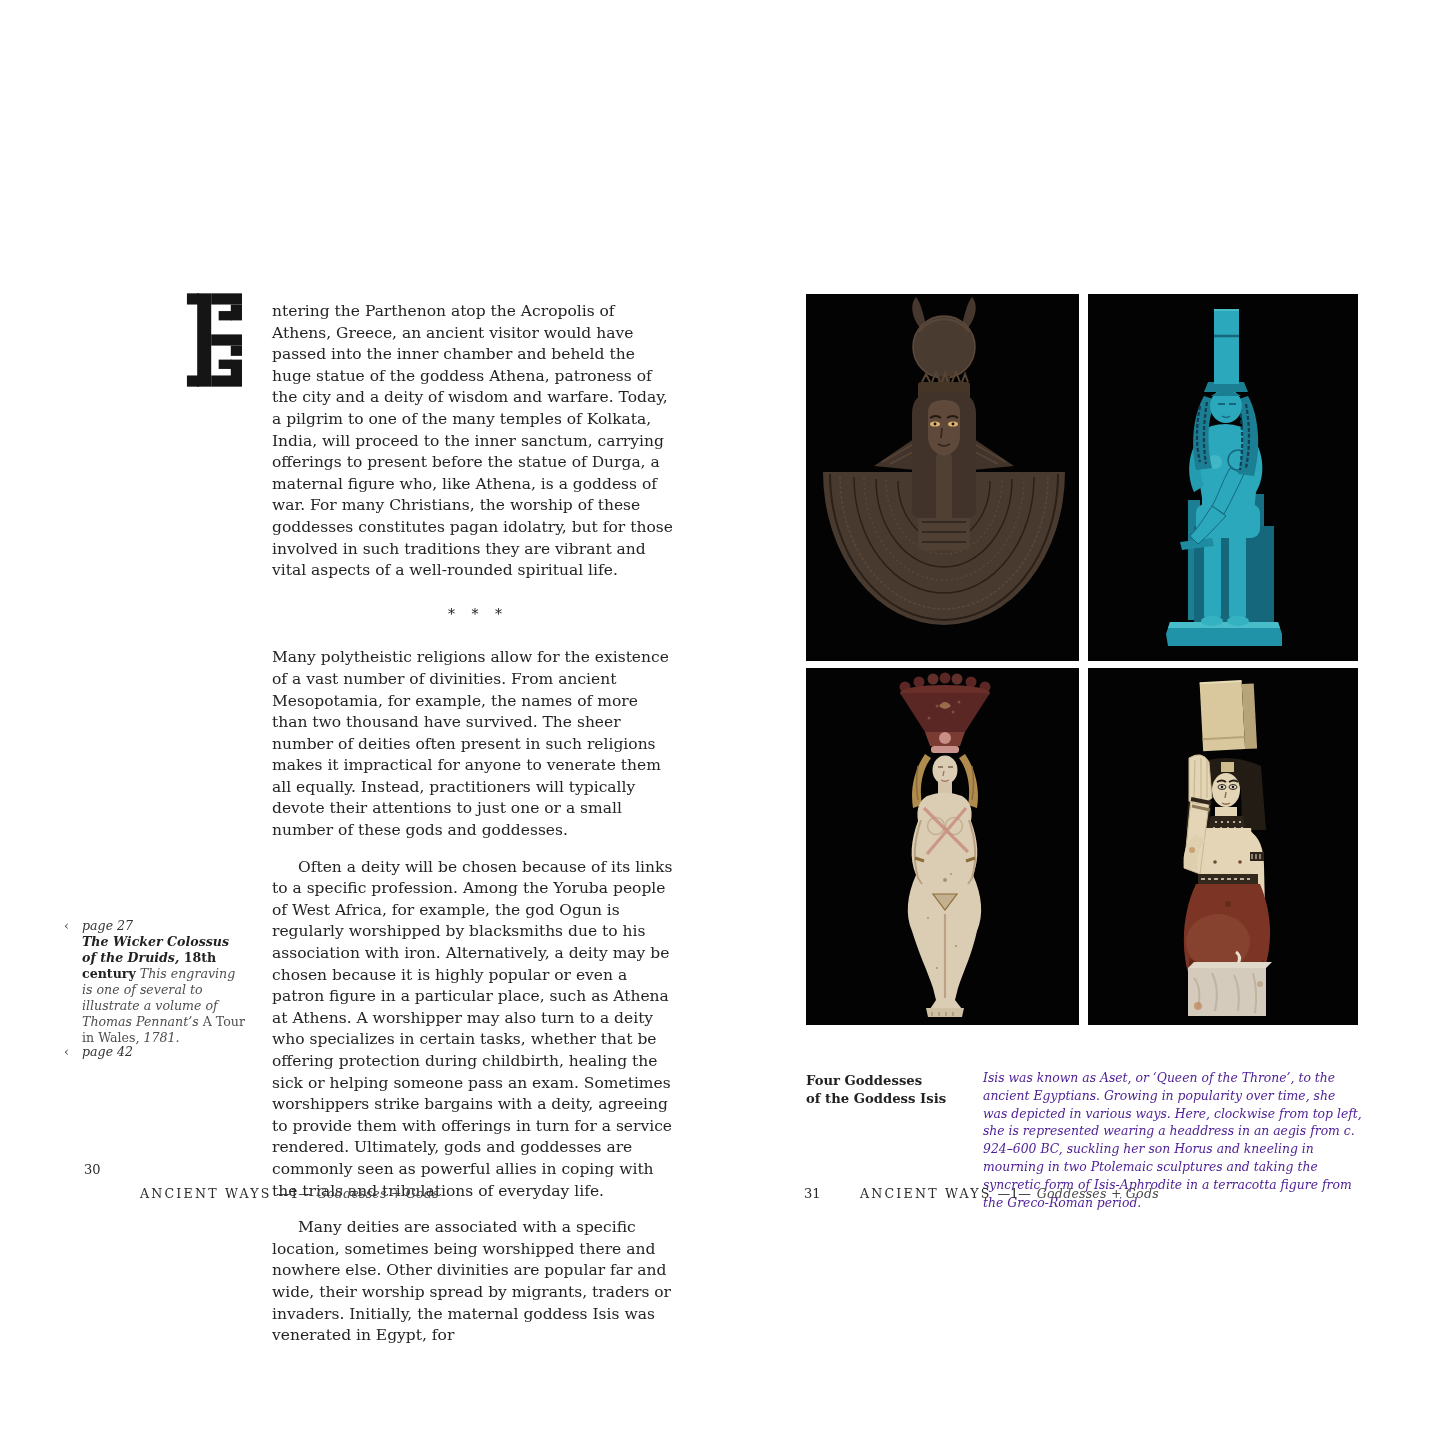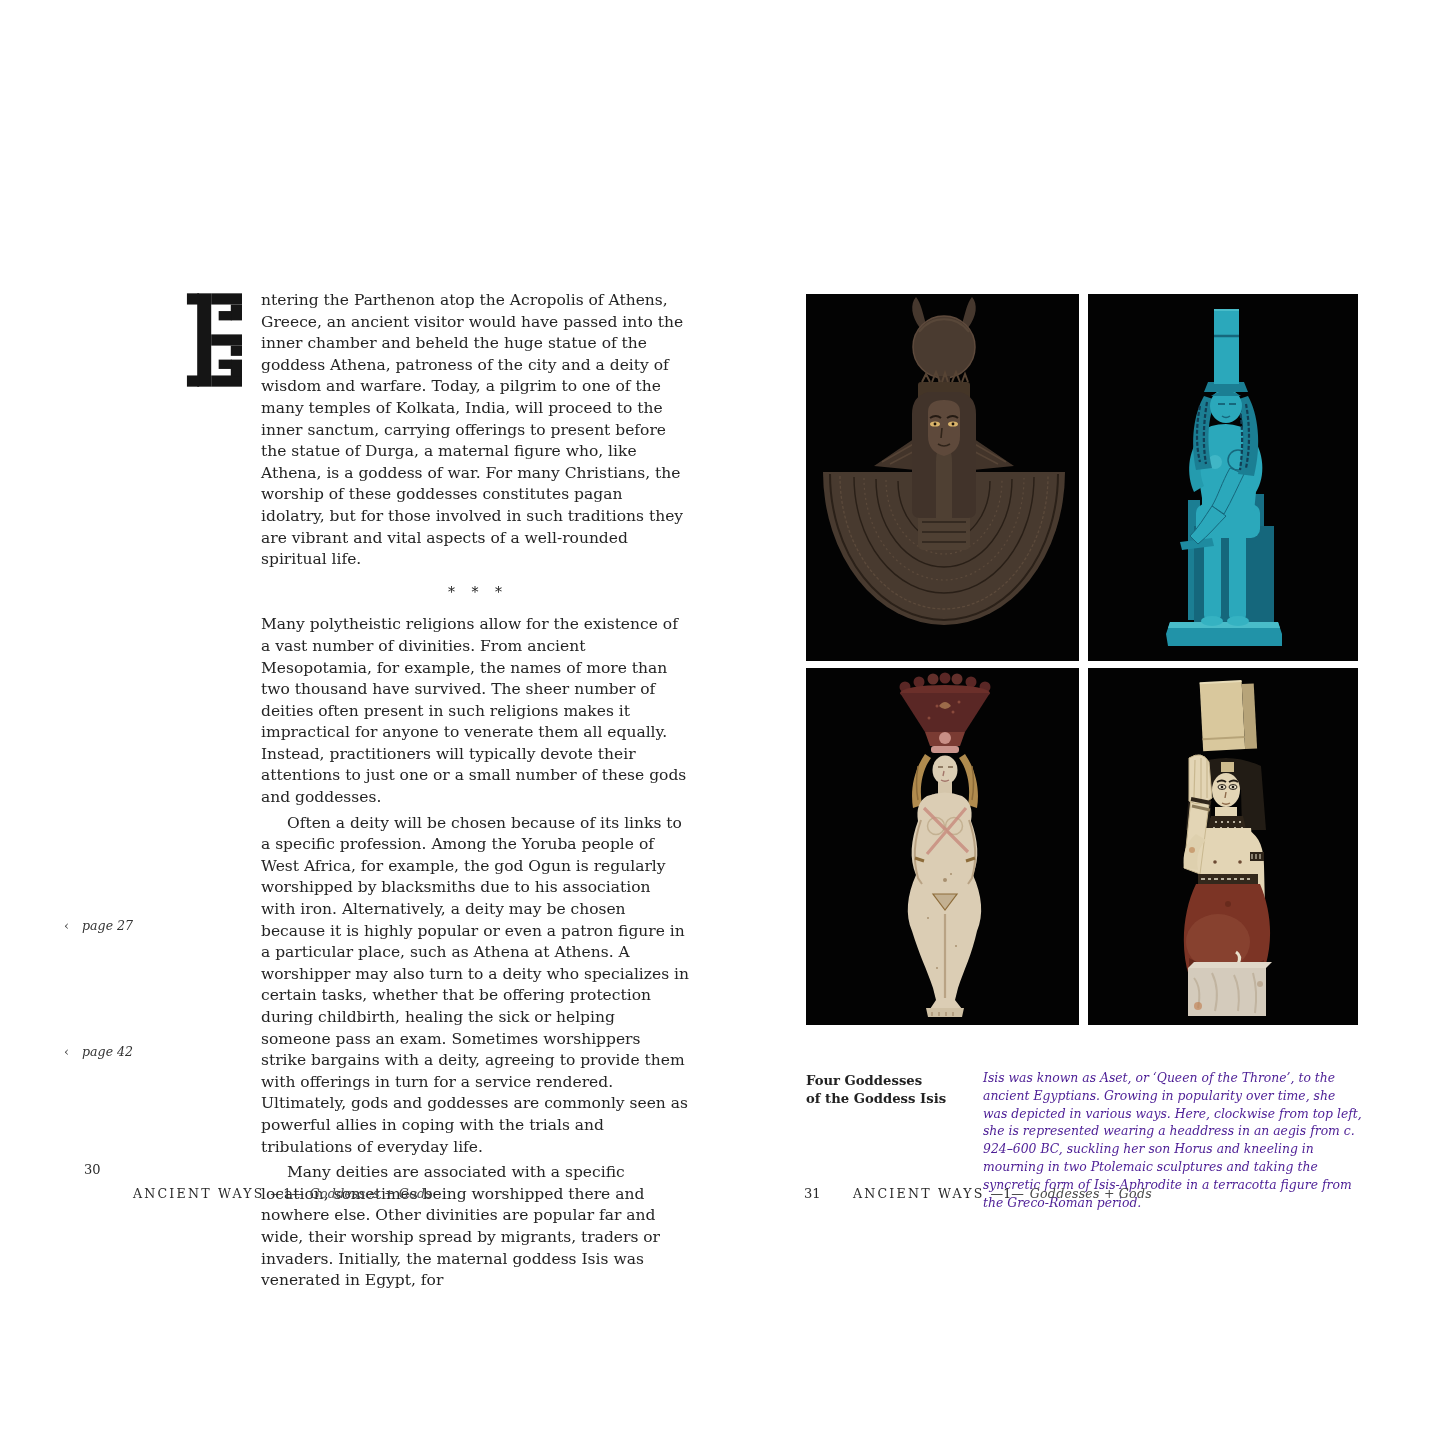--- a/index.html
+++ b/index.html
@@ -10,21 +10,21 @@
   }
   .abs{position:absolute;}
 
   
   .dropcap{left:186px;top:292px;width:56px;height:96px;}
   .bodycol{
     left:257px;top:286px;width:436px;
     font-size:15.5px;line-height:21.6px;color:#242424;
     text-align:left;
   }
-  .bodycol p{margin:4px;}
+  .bodycol p{margin:15px;}
   .bodycol p.indent{text-indent:26px;}
   .separator{
     text-align:center;font-size:14px;letter-spacing:6px;
     padding:7px 0 7px 6px;color:#222;
   }
 
   
   .mnote{width:182px;font-size:12.6px;line-height:16px;color:#3c3c3c;}
   .mnote .refrow{display:flex;}
   .mnote .chev{width:18px;color:#444;font-style:normal;}
@@ -33,21 +33,21 @@
   .mnote .ttl .it{font-style:italic;}
   .mnote .bdy{font-style:italic;color:#4e4e4e;}
   .mnote .bdy .rom{font-style:normal;}
   .mnote .txt{padding-left:18px;}
   .mnote1{left:64px;top:918px;}
   .mnote2{left:64px;top:1044px;}
 
   
   .footer-num{font-size:13px;color:#2a2a2a;}
   .footer-line{font-size:12.6px;color:#2a2a2a;white-space:nowrap;}
-  .footer-line .chap{letter-spacing:2.2px;}
+  .footer-line .chap{letter-spacing:2.2px;margin-left:7px;}
   .footer-line .dashnum{letter-spacing:0;padding:0 2px;}
   .footer-line .sect{font-style:italic;color:#4a4a4a;letter-spacing:.2px;}
 
   
   .cell{background:#020202;overflow:hidden;}
   .cell svg{display:block;}
   .cell1{left:806px;top:294px;width:273px;height:367px;}
   .cell2{left:1088px;top:294px;width:270px;height:367px;}
   .cell3{left:806px;top:668px;width:273px;height:357px;}
   .cell4{left:1088px;top:668px;width:270px;height:357px;}
@@ -87,20 +87,24 @@
   <div class="separator">* * *</div>
   <p>Many polytheistic religions allow for the existence of a vast number of divinities. From ancient Mesopotamia, for example, the names of more than two thousand have survived. The sheer number of deities often present in such religions makes it impractical for anyone to venerate them all equally. Instead, practitioners will typically devote their attentions to just one or a small number of these gods and goddesses.</p>
   <p class="indent">Often a deity will be chosen because of its links to a specific profession. Among the Yoruba people of West Africa, for example, the god Ogun is regularly worshipped by blacksmiths due to his association with iron. Alternatively, a deity may be chosen because it is highly popular or even a patron figure in a particular place, such as Athena at Athens. A worshipper may also turn to a deity who specializes in certain tasks, whether that be offering protection during childbirth, healing the sick or helping someone pass an exam. Sometimes worshippers strike bargains with a deity, agreeing to provide them with offerings in turn for a service rendered. Ultimately, gods and goddesses are commonly seen as powerful allies in coping with the trials and tribulations of everyday life.</p>
   <p class="indent">Many deities are associated with a specific location, sometimes being worshipped there and nowhere else. Other divinities are popular far and wide, their worship spread by migrants, traders or invaders. Initially, the maternal goddess Isis was venerated in Egypt, for</p>
 </div>
 
 <div class="abs mnote mnote1">
   <div class="refrow">
     <span class="chev">‹</span>
     <span class="ref">page 27</span>
+  </div>
+  <div class="txt">
+    <span class="ttl"><span class="it">The Wicker Colossus of the Druids,</span><span> 18th century</span></span>
+    <span class="bdy"><span>This engraving is one of several to illustrate a volume of Thomas Pennant’s </span><span class="rom">A Tour in Wales</span><span>, 1781.</span></span>
   </div>
 </div>
 
 <div class="abs mnote mnote2">
   <div class="refrow">
     <span class="chev">‹</span>
     <span class="ref">page 42</span>
   </div>
 </div>
 

